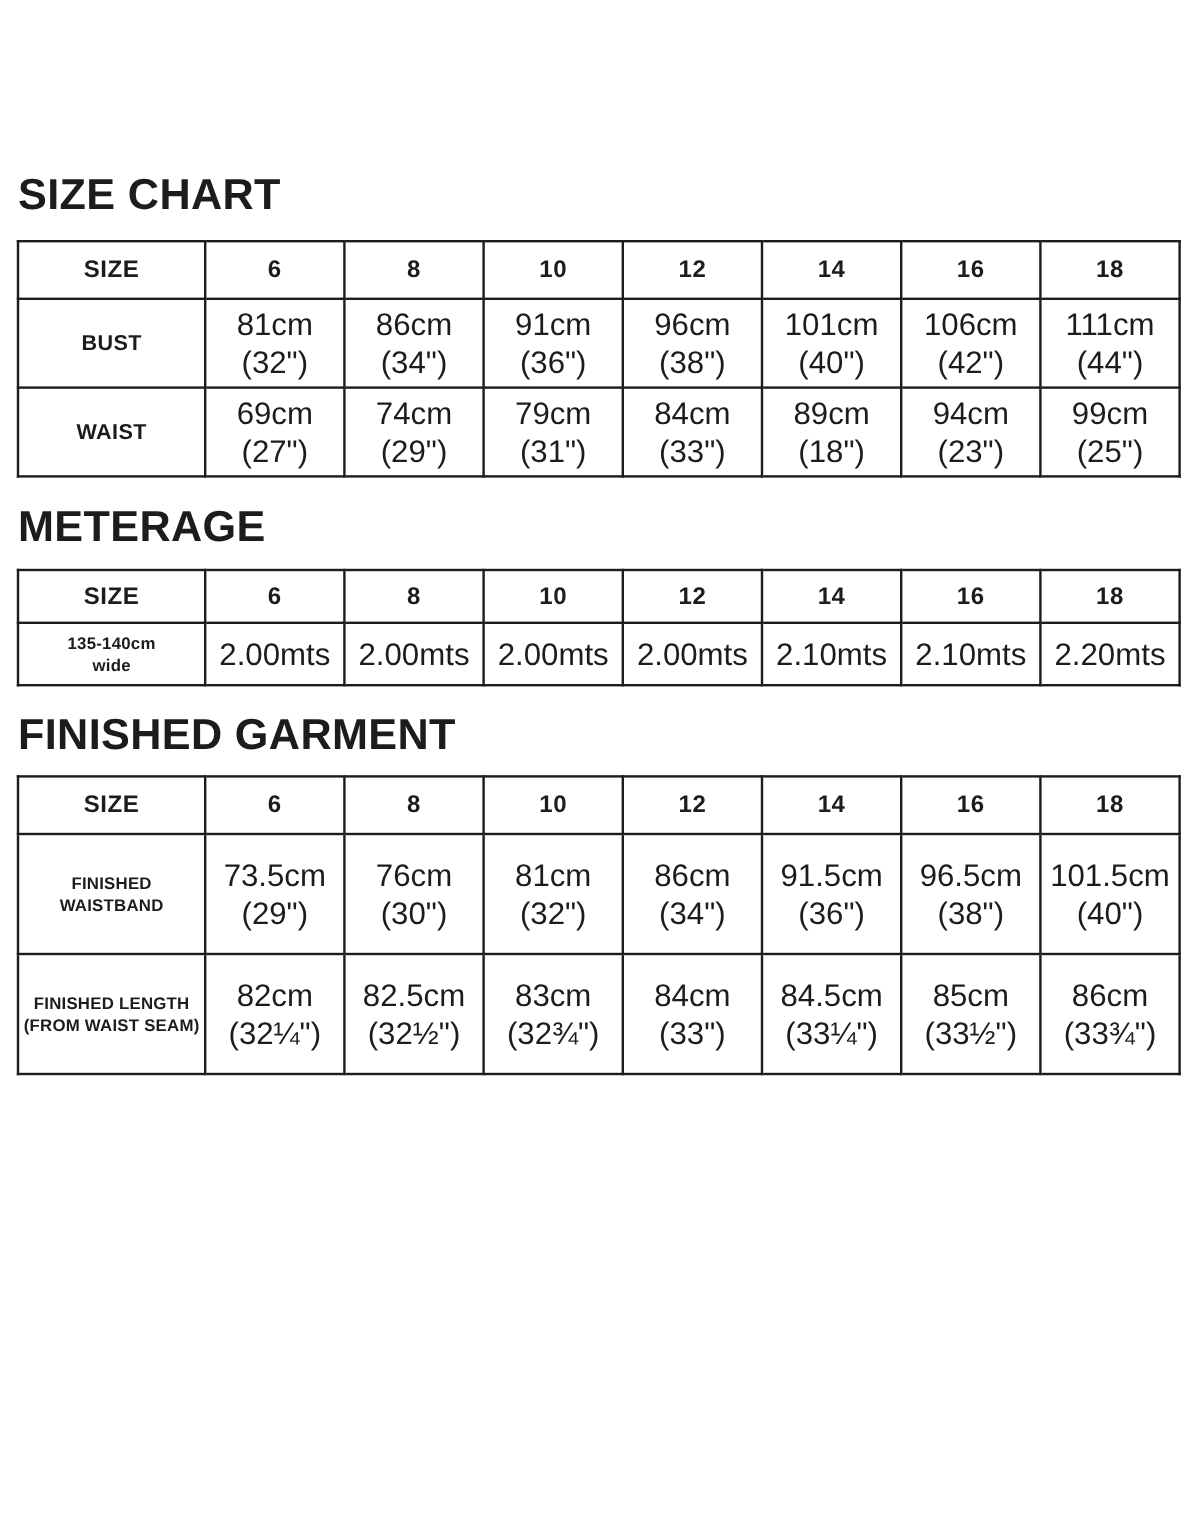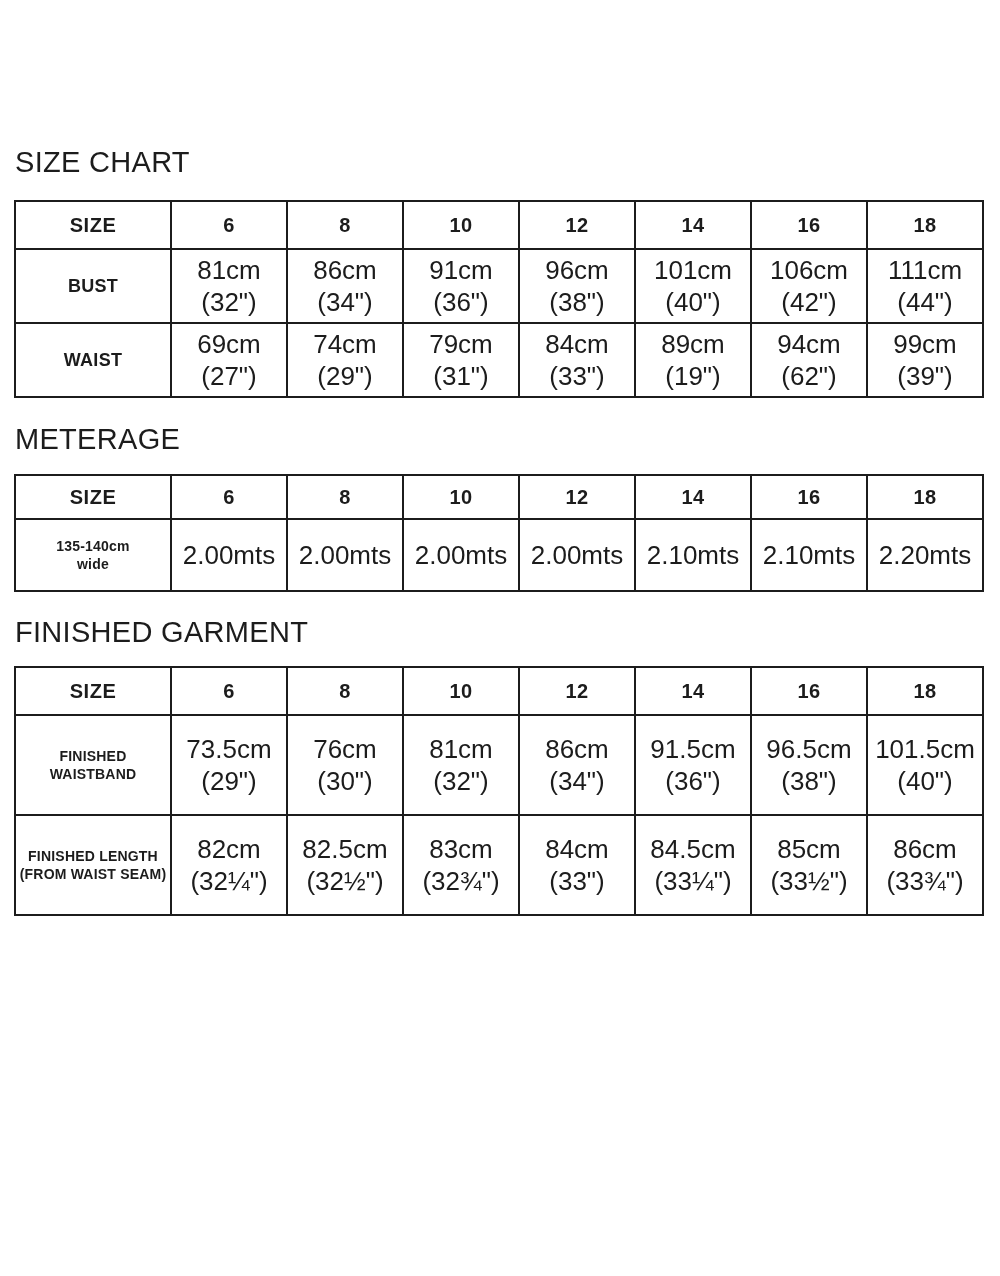--- a/index.html
+++ b/index.html
@@ -7,23 +7,23 @@
   body {
     width: 1000px; height: 1276px;
     font-family: "Liberation Sans", sans-serif;
     color: #1c1c1c;
     overflow: hidden;
     position: relative;
   }
   .page { padding: 143px 16px 0 14px; }
 
   .section-title {
-    font-size: 29px;
+    font-size: 36px;
     line-height: 38px;
-    font-weight: 400;
+    font-weight: 700;
     letter-spacing: 0.3px;
     margin: 0 0 19px 1px;
   }
 
   .data-table {
     border-collapse: collapse;
     table-layout: fixed;
     width: 970px;
   }
   .data-table th, .data-table td {
@@ -49,21 +49,21 @@
     font-weight: 400;
     line-height: 1.24;
     white-space: pre-line;
   }
 
   
   .t0 .data-row { height: 74px; }
   .t0 { margin-bottom: 22px; }
 
   .t1 .header-row { height: 44px; }
-  .t1 .data-row { height: 72px; }
+  .t1 .data-row { height: 52px; }
   .t1 .row-label { font-size: 14px; line-height: 1.3; letter-spacing: 0.2px; }
   .t1 { margin-bottom: 21px; }
 
   .t2 .data-row { height: 100px; }
   .t2 .row-label { font-size: 14px; line-height: 1.3; letter-spacing: 0.2px; }
 
   .section-meterage .section-title { margin-bottom: 16px; }
   .section-finished-garment .section-title { margin-bottom: 15px; }
 </style>
 </head>
@@ -118,25 +118,25 @@
             <th class="row-label">WAIST</th>
             <td class="value-cell">69cm
 (27")</td>
             <td class="value-cell">74cm
 (29")</td>
             <td class="value-cell">79cm
 (31")</td>
             <td class="value-cell">84cm
 (33")</td>
             <td class="value-cell">89cm
-(19")</td>
+(18")</td>
             <td class="value-cell">94cm
-(62")</td>
+(23")</td>
             <td class="value-cell">99cm
-(39")</td>
+(25")</td>
           </tr>
         </tbody>
       </table>
   </section>
 
   <section class="section-meterage">
     <h2 class="section-title">METERAGE</h2>
     <table class="data-table t1">
         <colgroup>
           <col class="col-label">

